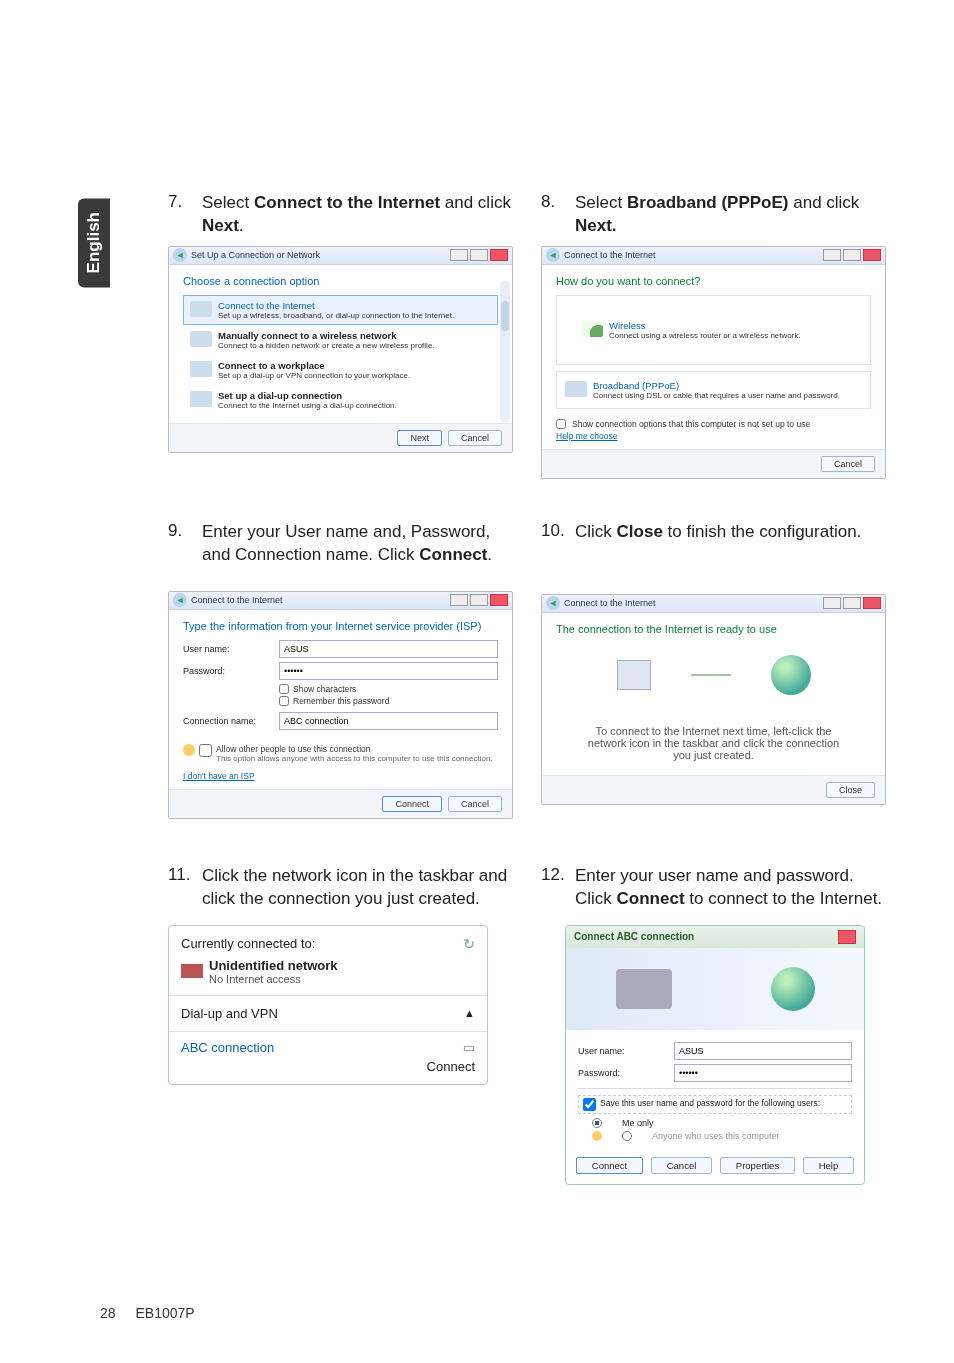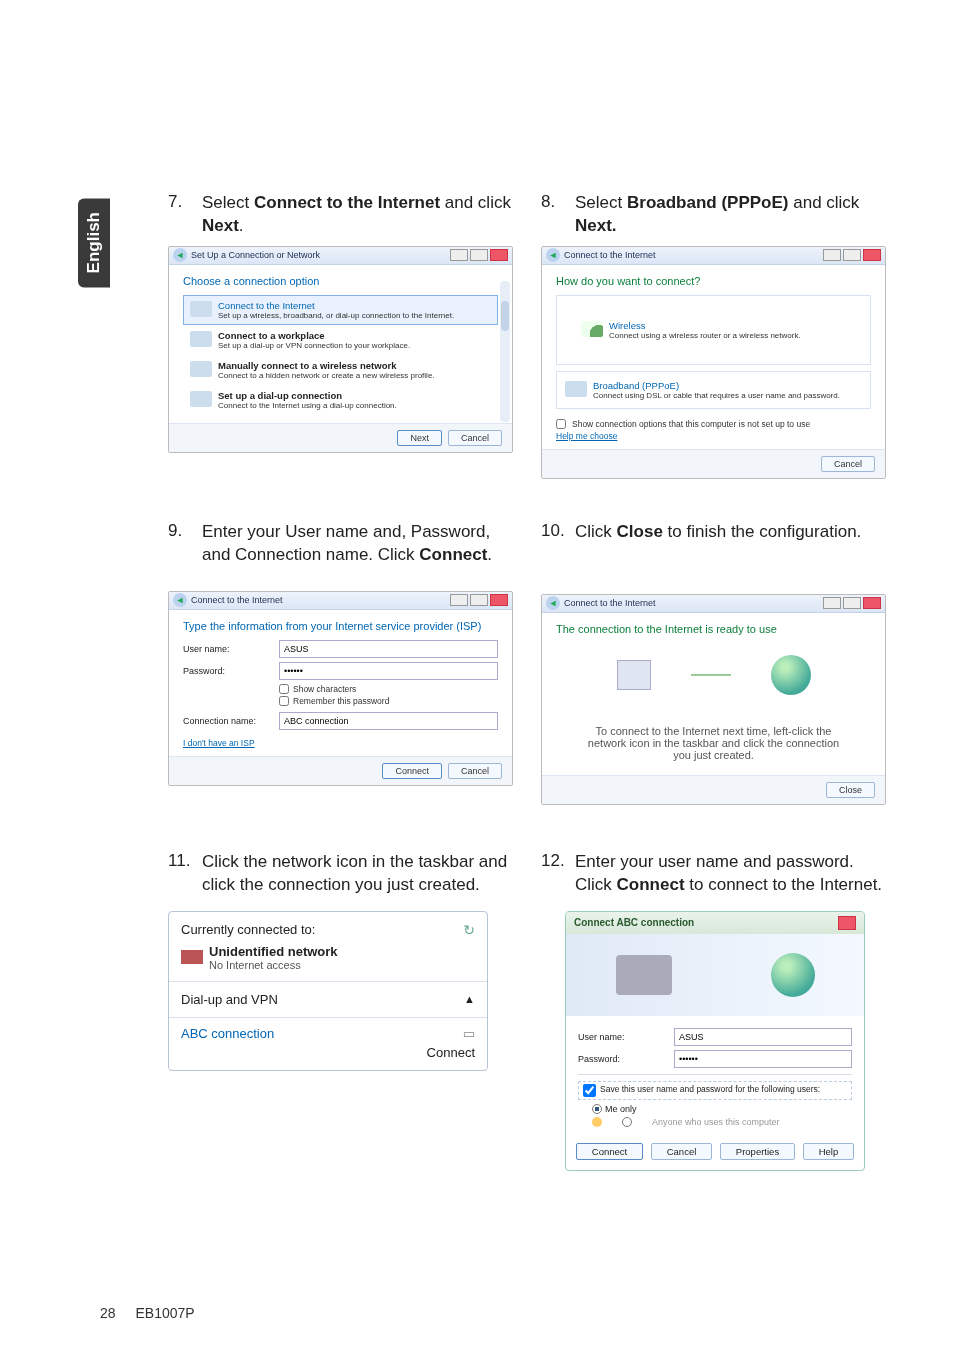--- a/index.html
+++ b/index.html
@@ -94,29 +94,29 @@
           <div class="option-row selected">
               <div class="option-icon"></div>
               <div class="option-text">
                 <div class="ot">Connect to the Internet</div>
                 <div class="od">Set up a wireless, broadband, or dial-up connection to the Internet.</div>
               </div>
             </div>
           <div class="option-row">
               <div class="option-icon"></div>
               <div class="option-text">
+                <div class="ot" style="color:#222;font-weight:bold">Manually connect to a wireless network</div>
+                <div class="od">Connect to a hidden network or create a new wireless profile.</div>
+              </div>
+            </div>
+          <div class="option-row">
+              <div class="option-icon"></div>
+              <div class="option-text">
                 <div class="ot" style="color:#222;font-weight:bold">Connect to a workplace</div>
                 <div class="od">Set up a dial-up or VPN connection to your workplace.</div>
-              </div>
-            </div>
-          <div class="option-row">
-              <div class="option-icon"></div>
-              <div class="option-text">
-                <div class="ot" style="color:#222;font-weight:bold">Manually connect to a wireless network</div>
-                <div class="od">Connect to a hidden network or create a new wireless profile.</div>
               </div>
             </div>
           <div class="option-row">
               <div class="option-icon"></div>
               <div class="option-text">
                 <div class="ot" style="color:#222;font-weight:bold">Set up a dial-up connection</div>
                 <div class="od">Connect to the Internet using a dial-up connection.</div>
               </div>
             </div>
         </div>
@@ -207,20 +207,28 @@
               <span>Show characters</span>
             </div>
           <div class="chkline">
               <input type="checkbox" style="">
               <span>Remember this password</span>
             </div>
           <div class="form-row" style="margin-top:6px">
               <span class="lbl">Connection name:</span>
               <input type="text" value="ABC connection" style="">
             </div>
+          <div style="margin-top:14px;display:flex;gap:4px;align-items:flex-start">
+            <span style="width:12px;height:12px;border-radius:50%;background:#fc6;display:inline-block"></span>
+            <input type="checkbox" style="">
+            <div>
+                <div style="font-size:8.5px">Allow other people to use this connection</div>
+                <div style="font-size:8px;color:#666">This option allows anyone with access to this computer to use this connection.</div>
+              </div>
+          </div>
           <div class="link" style="margin-top:8px">I don't have an ISP</div>
         </div>
         <div class="win-footer">
           <div class="btn primary">Connect</div>
           <div class="btn">Cancel</div>
         </div>
       </div>
     </div>
 
     <div style="margin-top:20px">
@@ -311,21 +319,21 @@
             </div>
           <div class="form-row">
               <span class="lbl">Password:</span>
               <input type="text" value="••••••" style="">
             </div>
           <div class="sep"></div>
           <div style="display:flex;gap:4px;align-items:flex-start;border:1px dashed #bcd;padding:2px 4px">
             <input type="checkbox" checked="" style="">
             <span style="font-size:8.5px">Save this user name and password for the following users:</span>
           </div>
-          <div style="margin:4px 0 0 14px;font-size:9px;display:flex;align-items:center;gap:3px">
+          <div style="margin:4px 0 0 14px;font-size:9px;display:flex;align-items:center;gap:20px">
             <span class="radio checked"></span>
             <span>Me only</span>
           </div>
           <div style="margin:3px 0 0 14px;font-size:9px;color:#999;display:flex;align-items:center;gap:20px">
             <span style="width:10px;height:10px;border-radius:50%;background:#fc6;display:inline-block"></span>
             <span class="radio"></span>
             <span>Anyone who uses this computer</span>
           </div>
         </div>
         <div class="dial-buttons">

